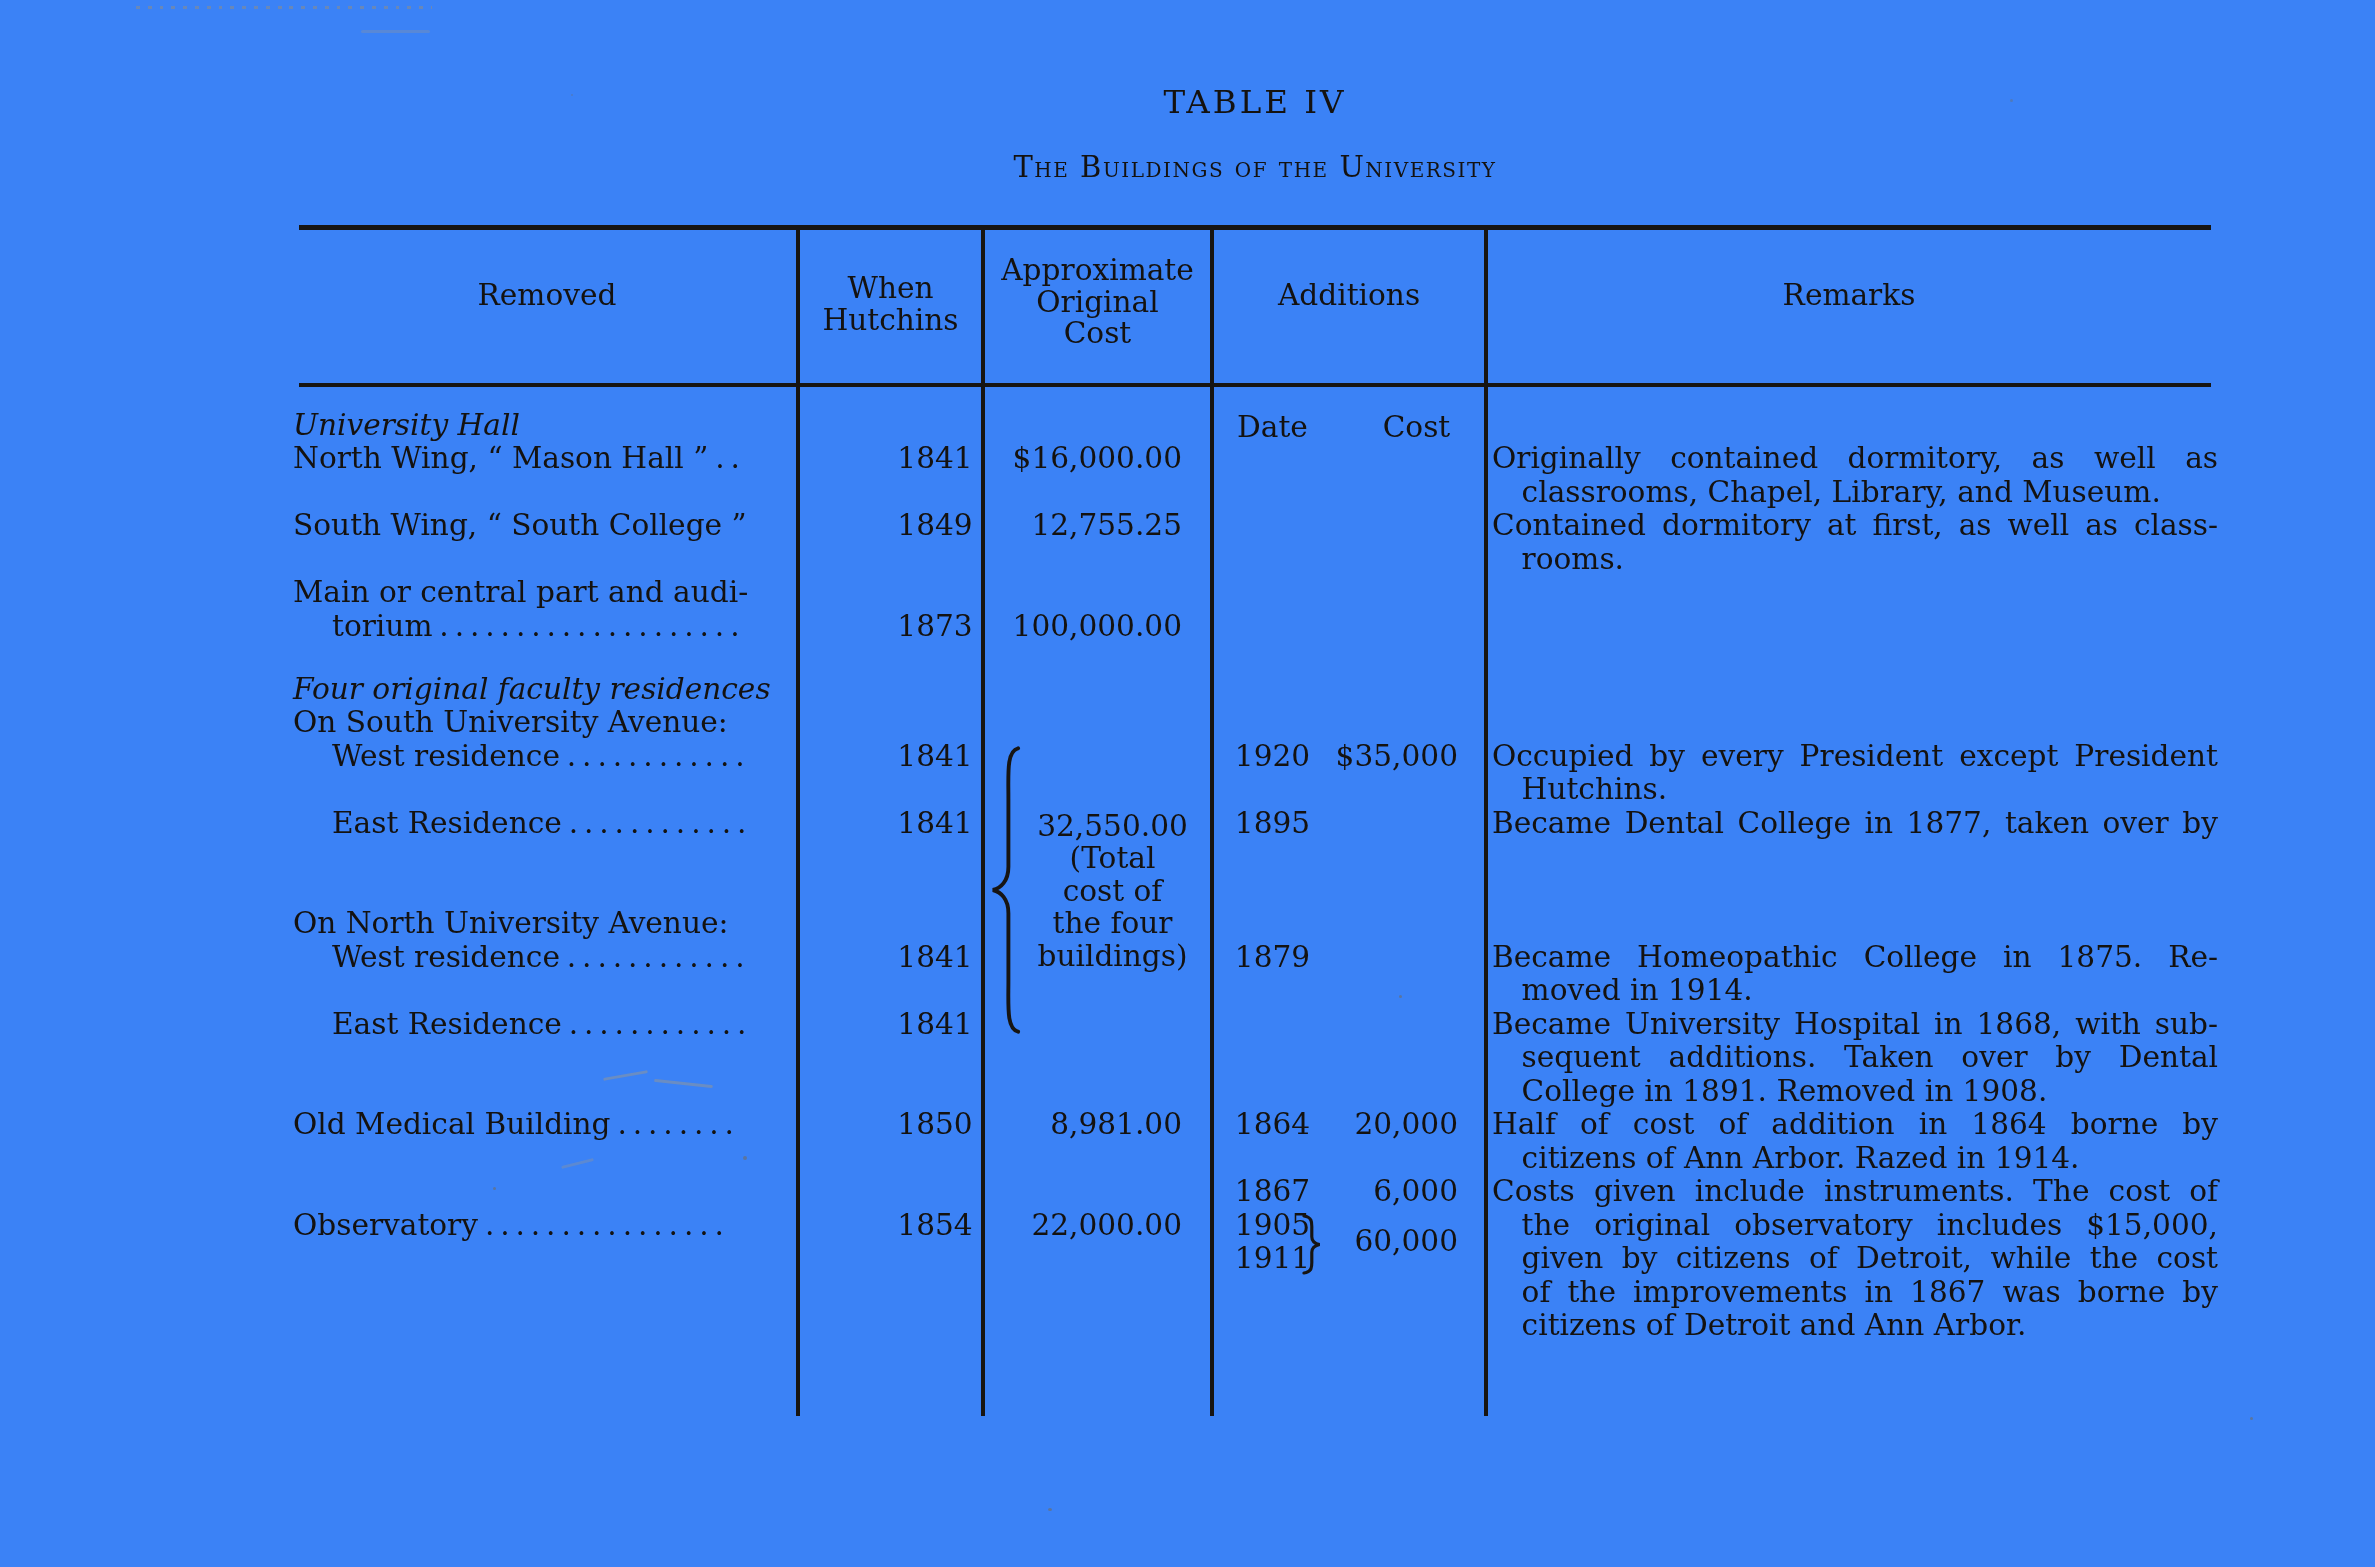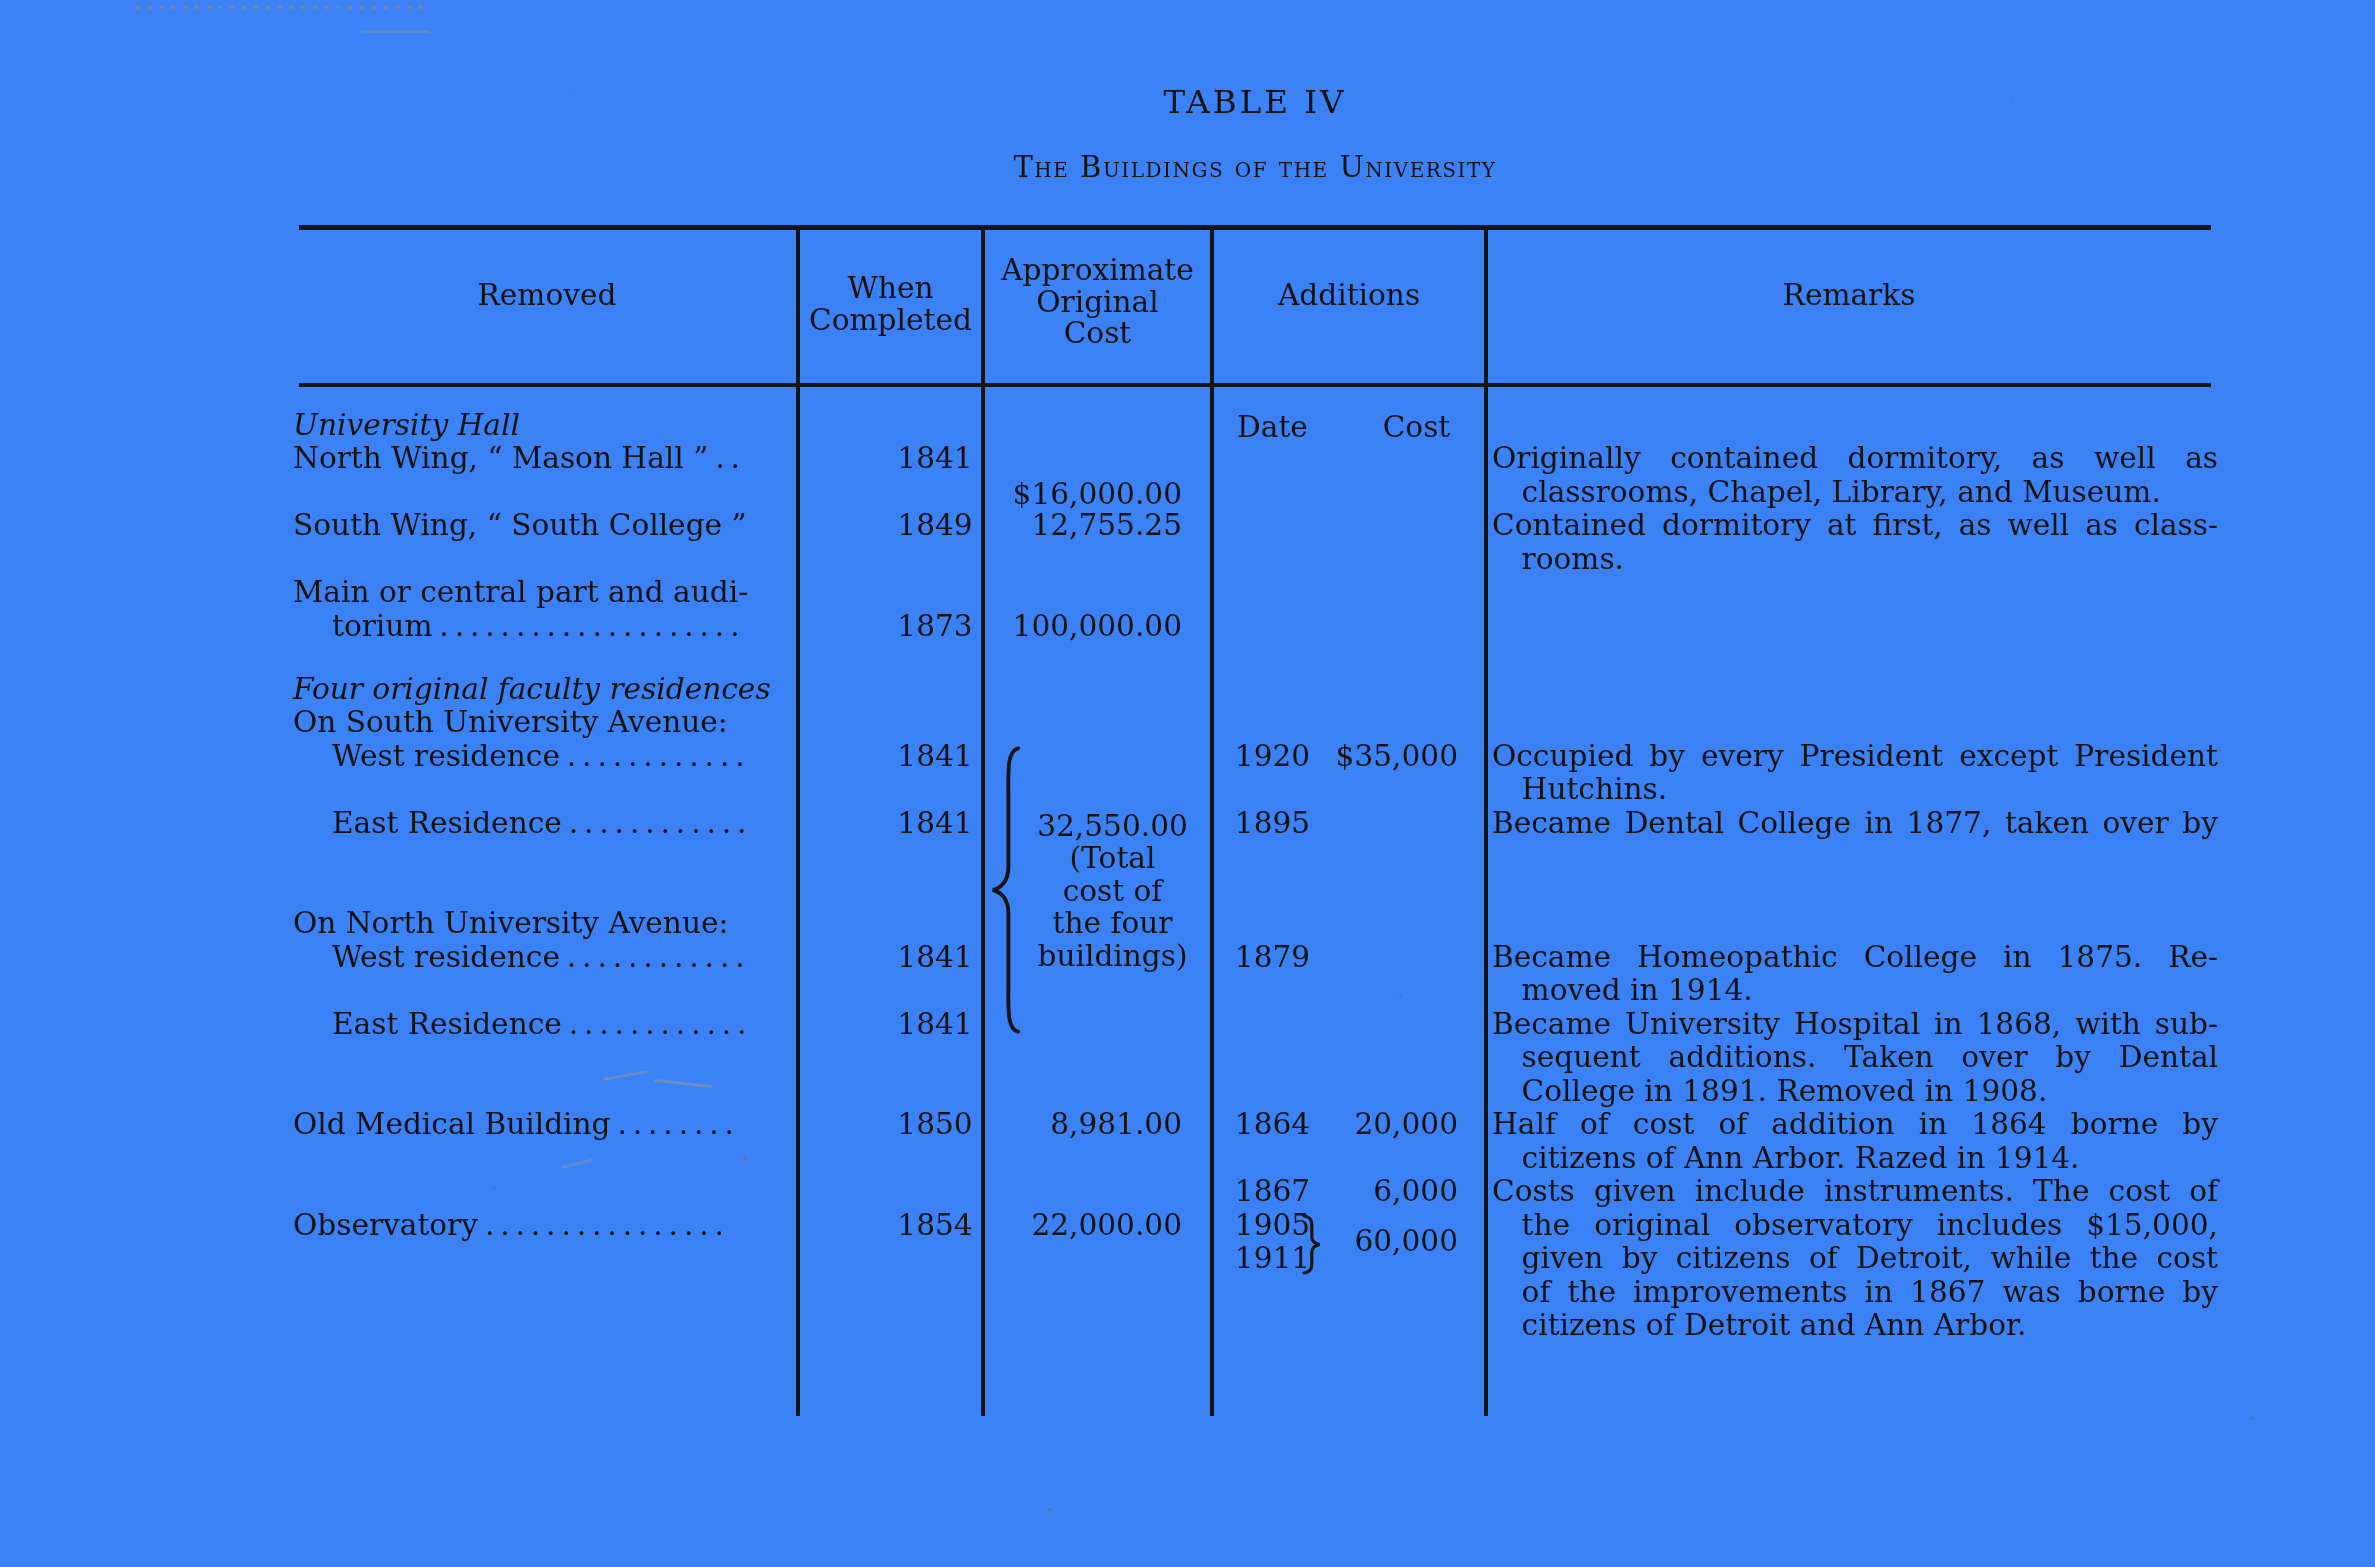--- a/index.html
+++ b/index.html
@@ -79,21 +79,21 @@
   <div class="hrule rule-top"></div>
   <div class="hrule rule-head"></div>
   <div class="vrule v1"></div>
   <div class="vrule v2"></div>
   <div class="vrule v3"></div>
   <div class="vrule v4"></div>
 
   <div class="hdr hdr-building">Removed</div>
   <div class="hdr hdr-when">
     <div>When</div>
-    <div>Completed</div>
+    <div>Hutchins</div>
   </div>
   <div class="hdr hdr-cost">
     <div>Approximate</div>
     <div>Original</div>
     <div>Cost</div>
   </div>
   <div class="hdr hdr-additions">Additions</div>
   <div class="hdr hdr-remarks">Remarks</div>
 
   <div class="subhdr subhdr-date">Date</div>
@@ -145,21 +145,21 @@
   <div class="yline" style="top: 442px;">1841</div>
     <div class="yline" style="top: 509px;">1849</div>
     <div class="yline" style="top: 610px;">1873</div>
     <div class="yline" style="top: 740px;">1841</div>
     <div class="yline" style="top: 807px;">1841</div>
     <div class="yline" style="top: 941px;">1841</div>
     <div class="yline" style="top: 1008px;">1841</div>
     <div class="yline" style="top: 1108px;">1850</div>
     <div class="yline" style="top: 1209px;">1854</div>
 
-  <div class="cline" style="top: 442px; margin-top: 36px;">$16,000.00</div>
+  <div class="cline" style="top: 442px;">$16,000.00</div>
     <div class="cline" style="top: 509px;">12,755.25</div>
     <div class="cline" style="top: 610px;">100,000.00</div>
     <div class="cline" style="top: 1108px;">8,981.00</div>
     <div class="cline" style="top: 1209px;">22,000.00</div>
 
   <div class="tline" style="top: 810px;">32,550.00</div>
     <div class="tline" style="top: 842px;">(Total</div>
     <div class="tline" style="top: 875px;">cost of</div>
     <div class="tline" style="top: 907px;">the four</div>
     <div class="tline" style="top: 940px;">buildings)</div>

